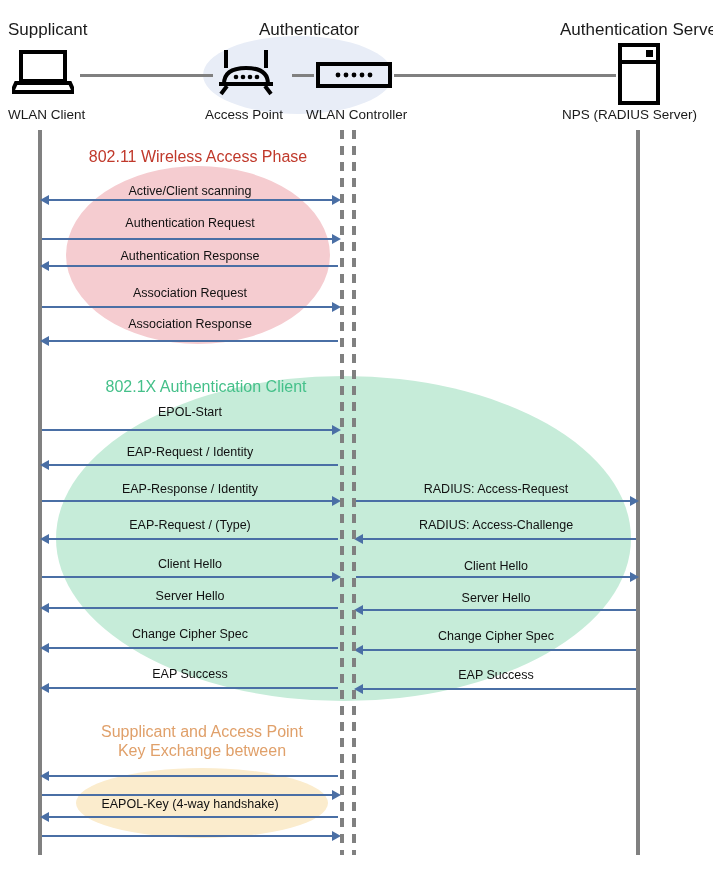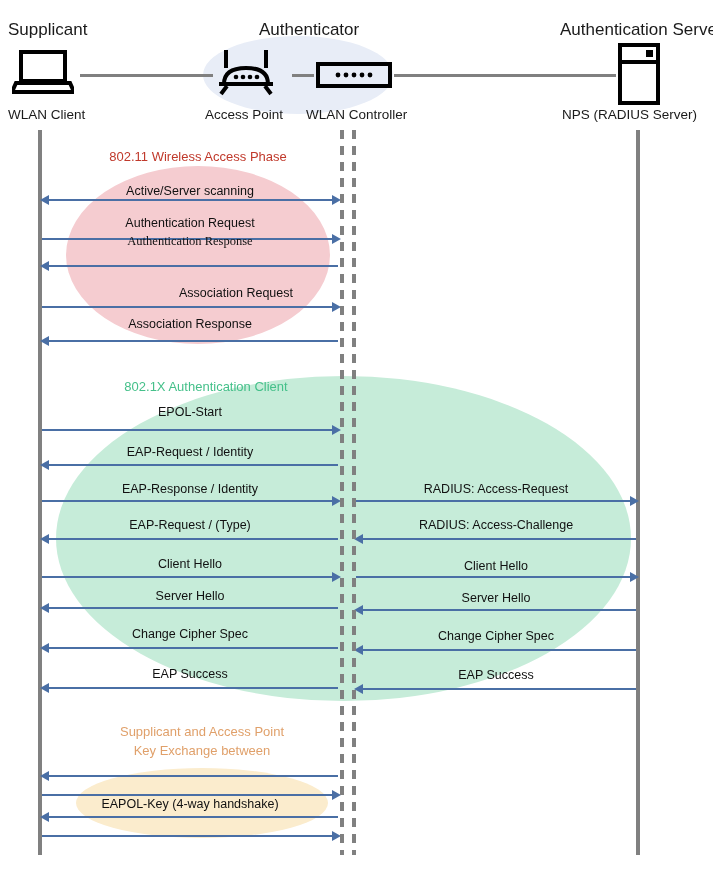--- a/index.html
+++ b/index.html
@@ -64,21 +64,21 @@
     border-radius:50%;
     z-index:1;
   }
   .blob-pink{background:#f5ccd0;}
   .blob-green{background:#c6ecd9;}
   .blob-yellow{background:#fbeccd;}
 
   
   .phase-caption{
     position:absolute;
-    font-size:13px;
+    font-size:16px;
     text-align:center;
     z-index:5;
     line-height:19px;
     white-space:nowrap;
   }
 
   
   .msg-label{
     position:absolute;
     font-size:12.5px;
@@ -174,34 +174,34 @@
 
   <div class="phase-caption" style="left:78px;top:147px;width:240px;color:#c0392b;">802.11 Wireless Access Phase</div>
 
   <div class="phase-caption" style="left:86px;top:377px;width:240px;color:#45c08a;">802.1X Authentication Client</div>
 
   <div class="phase-caption" style="left:82px;top:722px;width:240px;color:#e0a06a;">
     <div>Supplicant and Access Point</div>
     <div>Key Exchange between</div>
   </div>
 
-  <div class="msg-label" style="left:42px;top:184px;width:296px;">Active/Server scanning</div>
+  <div class="msg-label" style="left:42px;top:184px;width:296px;">Active/Client scanning</div>
   <div class="arrow-line" style="left:42px;top:199px;width:296px;"></div>
   <div class="arrow-head ah-left" style="left:40px;top:195px;"></div>
   <div class="arrow-head ah-right" style="left:332px;top:195px;"></div>
 
   <div class="msg-label" style="left:42px;top:216px;width:296px;">Authentication Request</div>
   <div class="arrow-line" style="left:42px;top:238px;width:296px;"></div>
   <div class="arrow-head ah-right" style="left:332px;top:234px;"></div>
 
-  <div class="msg-label" style="left:42px;top:234px;width:296px;font-family:Liberation Serif, serif;">Authentication Response</div>
+  <div class="msg-label" style="left:42px;top:249px;width:296px;">Authentication Response</div>
   <div class="arrow-line" style="left:42px;top:265px;width:296px;"></div>
   <div class="arrow-head ah-left" style="left:40px;top:261px;"></div>
 
-  <div class="msg-label" style="left:42px;top:286px;width:296px;padding-left:46px;">Association Request</div>
+  <div class="msg-label" style="left:42px;top:286px;width:296px;">Association Request</div>
   <div class="arrow-line" style="left:42px;top:306px;width:296px;"></div>
   <div class="arrow-head ah-right" style="left:332px;top:302px;"></div>
 
   <div class="msg-label" style="left:42px;top:317px;width:296px;">Association Response</div>
   <div class="arrow-line" style="left:42px;top:340px;width:296px;"></div>
   <div class="arrow-head ah-left" style="left:40px;top:336px;"></div>
 
   <div class="msg-label" style="left:42px;top:405px;width:296px;">EPOL-Start</div>
   <div class="arrow-line" style="left:42px;top:429px;width:296px;"></div>
   <div class="arrow-head ah-right" style="left:332px;top:425px;"></div>

